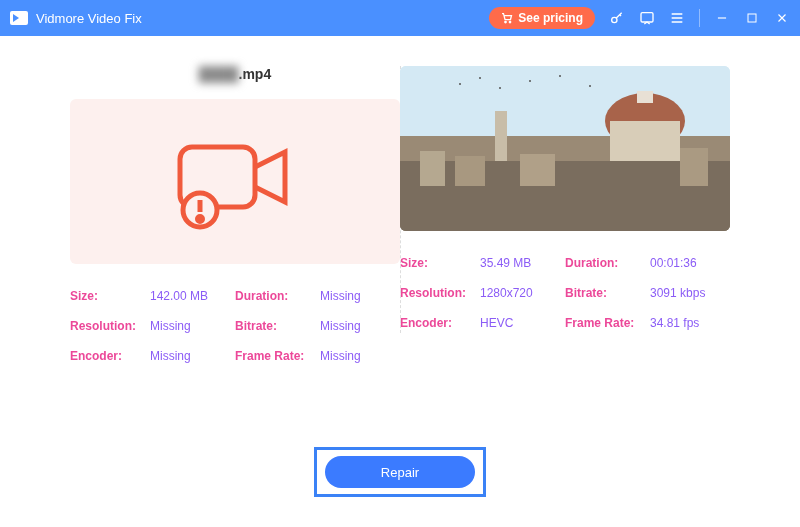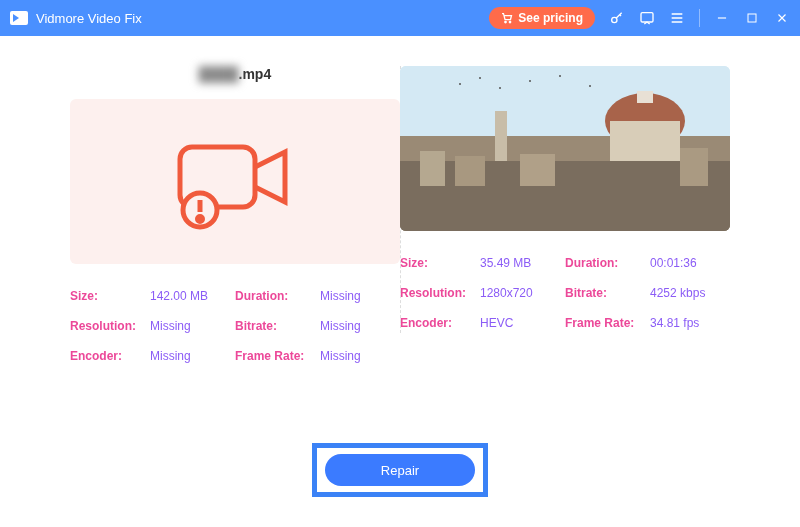--- a/index.html
+++ b/index.html
@@ -21,21 +21,21 @@
 .filename { text-align: center; font-size: 14px; font-weight: 600; color: #333; margin-bottom: 15px; height: 18px; }
 .filename .blur { filter: blur(4px); color: #888; }
 .thumb { width: 330px; height: 165px; border-radius: 6px; margin-bottom: 25px; display: flex; align-items: center; justify-content: center; overflow: hidden; }
 .thumb-broken { background: #fdf0ee; }
 .thumb-sample { background: linear-gradient(to bottom, #cfe8f5 0%, #e8f0f5 40%, #b8a890 40%, #9a8a75 60%, #7a6d5e 100%); position: relative; }
 .city-svg { position: absolute; inset: 0; }
 .metadata { display: grid; grid-template-columns: 80px 85px 85px 80px; row-gap: 16px; font-size: 12px; color: #555; }
 .metadata .lbl { font-weight: 600; color: #ec4899; }
 .metadata .val { color: #8b5cf6; }
 .footer { position: absolute; bottom: 30px; left: 0; right: 0; display: flex; justify-content: center; }
-.repair-wrap { border: 5px solid #3b82f6; padding: 6px 8px; }
+.repair-wrap { border: 3px solid #3b82f6; padding: 6px 8px; }
 .repair-btn { background: #3b7bff; color: #fff; border: none; border-radius: 20px; width: 150px; height: 32px; font-size: 13px; cursor: pointer; display: flex; align-items: center; justify-content: center; }
 svg { display: block; }
 </style>
 </head>
 <body>
 
 <div class="window">
 
   <div class="titlebar">
     <div class="titlebar-left">
@@ -148,21 +148,21 @@
         </svg>
       </div>
       <div class="metadata">
         <span class="lbl">Size:</span>
         <span class="val">35.49 MB</span>
         <span class="lbl">Duration:</span>
         <span class="val">00:01:36</span>
         <span class="lbl">Resolution:</span>
         <span class="val">1280x720</span>
         <span class="lbl">Bitrate:</span>
-        <span class="val">4252 kbps</span>
+        <span class="val">3091 kbps</span>
         <span class="lbl">Encoder:</span>
         <span class="val">HEVC</span>
         <span class="lbl">Frame Rate:</span>
         <span class="val">34.81 fps</span>
       </div>
     </div>
   </div>
 
   <div class="footer">
     <div class="repair-wrap">

